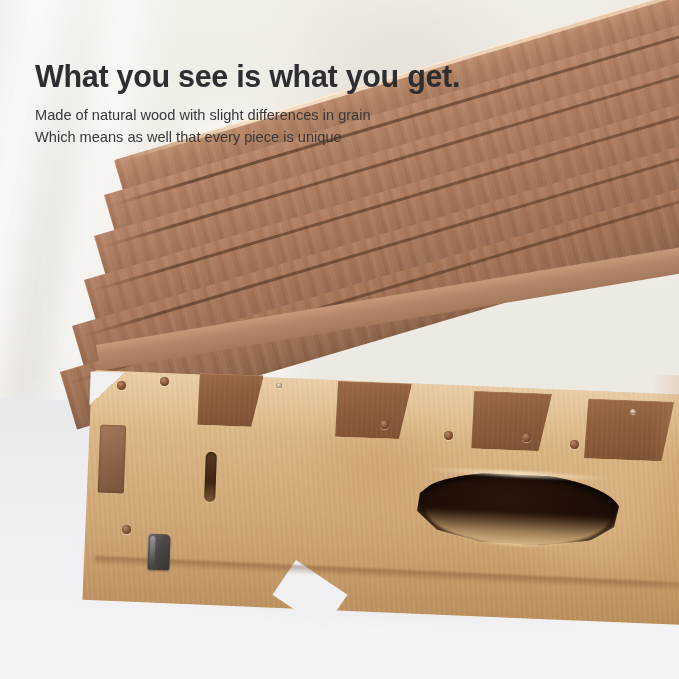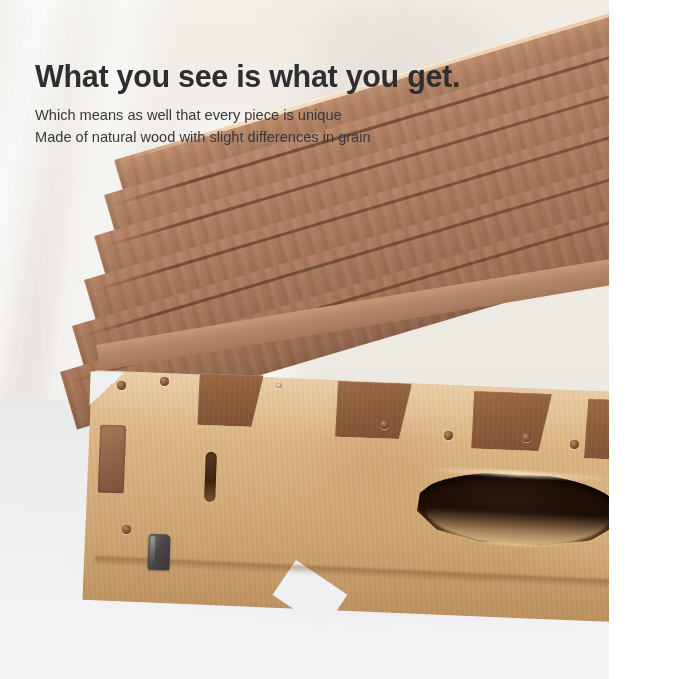--- a/index.html
+++ b/index.html
@@ -1,20 +1,20 @@
 <!DOCTYPE html>
 <html><head>
 <meta charset="utf-8">
 <style>
   html,body{margin:0;padding:0;background:#fff;}
   body{font-family:"Liberation Sans","DejaVu Sans",sans-serif;}
 
   #scene{
     position:relative;
-    width:609px;height:679px;
+    width:679px;height:679px;
     overflow:hidden;
     background:#fde047;
   }
 
   
   .wall{
     position:absolute;left:0;top:0;width:679px;height:460px;
     background:
       linear-gradient(180deg,#f2efe9 0%,#efebe5 45%,#ebe7e1 100%);
   }
@@ -317,17 +317,17 @@
                 background:linear-gradient(90deg,rgba(255,240,215,0),rgba(255,240,215,.7),rgba(255,240,215,0));
                 border-radius:50%;transform:rotate(3deg);filter:blur(1px);"></div>
 
     <div style="position:absolute;left:648px;top:375px;width:40px;height:235px;
                 background:linear-gradient(90deg,rgba(210,166,114,0),rgba(198,152,100,.35));
                 transform:rotate(2.4deg);"></div>
   </div>
 
   <div class="copy">
     <h1 class="headline">What you see is what you get.</h1>
+    <p class="subline">Made of natural wood with slight differences in grain</p>
     <p class="subline">Which means as well that every piece is unique</p>
-    <p class="subline">Made of natural wood with slight differences in grain</p>
   </div>
 
 </div>
 
 </body></html>

